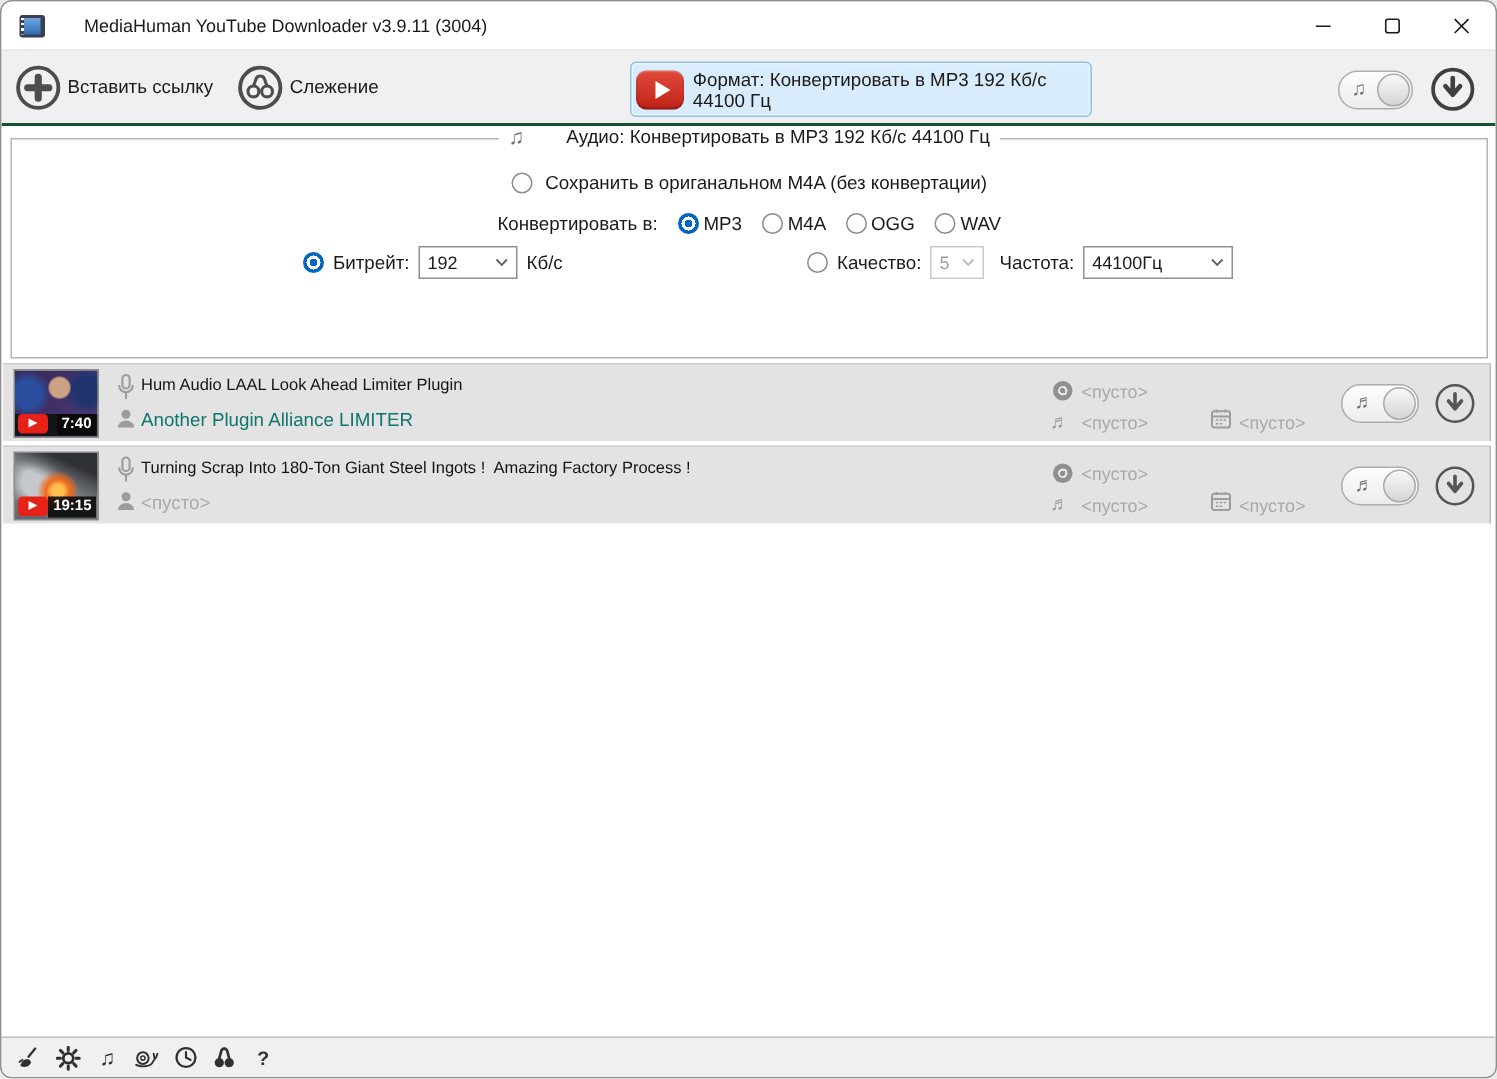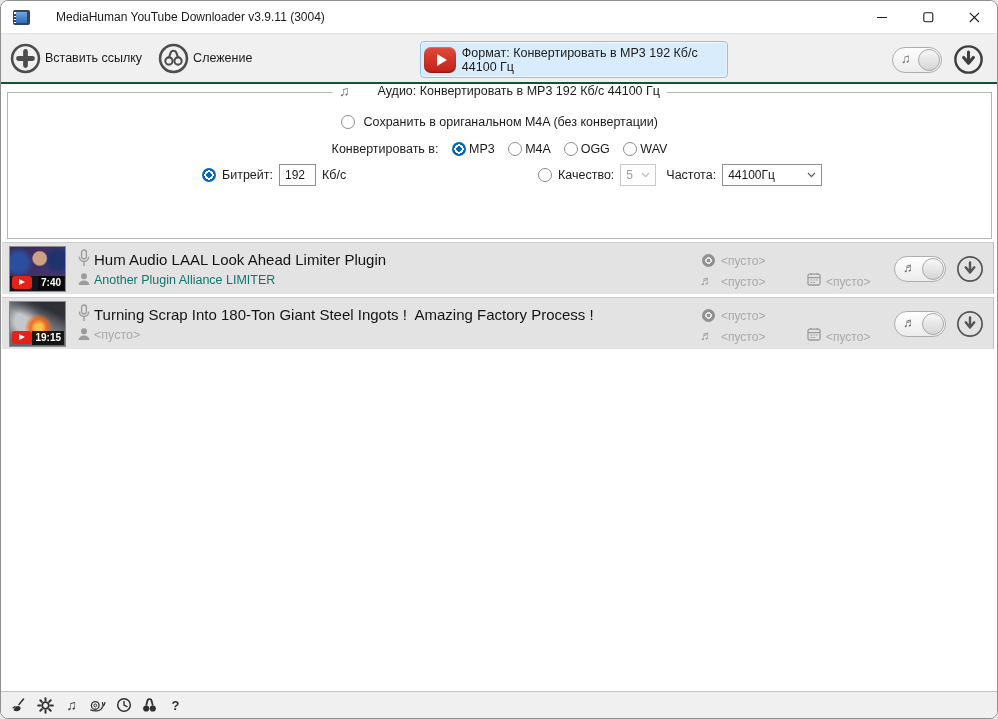--- a/index.html
+++ b/index.html
@@ -75,21 +75,21 @@
   .thumb-2{background:
       radial-gradient(circle 14px at 52% 58%, #ffc050 0 4px, #f06a1d 8px, rgba(0,0,0,0) 14px),
       linear-gradient(205deg, #2f3136 0 22%, rgba(0,0,0,0) 48%),
       radial-gradient(circle 18px at 25% 45%, #c4c8cc 0 50%, rgba(0,0,0,0) 100%),
       linear-gradient(#93979c,#63666b);}
   .play-badge{position:absolute;left:2px;bottom:2px;width:20px;height:13px;background:#e62117;border-radius:3px;}
   .play-badge::after{content:"";position:absolute;left:7px;top:3.2px;width:0;height:0;
       border-left:6px solid #fff;border-top:3.4px solid transparent;border-bottom:3.4px solid transparent;}
   .dur{position:absolute;right:1px;bottom:1px;background:rgba(8,8,8,.88);color:#fff;
        font-size:10px;font-weight:bold;padding:1px 3px;line-height:12px;}
-  .l-title{position:absolute;left:92px;top:8px;font-size:15px;color:#141414;white-space:pre;}
+  .l-title{position:absolute;left:92px;top:8px;font-size:11px;color:#141414;white-space:pre;}
   .l-artist{position:absolute;left:92px;top:30px;font-size:12.5px;color:#0f766e;white-space:pre;}
   .l-ico{position:absolute;}
   .empty{color:#a9a9a9 !important;}
   .meta{position:absolute;font-size:12px;color:#a9a9a9;}
   .disc-ico{width:13px;height:13px;border-radius:50%;
       background:radial-gradient(circle,#909090 0 1.8px,#e3e3e3 1.8px 3.2px,#909090 3.2px 6.5px);}
   .notes-glyph{font-size:13px;color:#9c9c9c;line-height:1;}
   .row-toggle{position:absolute;left:892px;top:13px;}
   .row-dl{position:absolute;left:954px;top:12px;}
 
@@ -181,21 +181,21 @@
         <span>Конвертировать в:</span>
         <span class="radio checked inline"></span><span>MP3</span>
         <span class="radio inline"></span><span>M4A</span>
         <span class="radio inline"></span><span>OGG</span>
         <span class="radio inline"></span><span>WAV</span>
       </div>
 
       <div class="opt" style="left:194px;top:71px;">
         <span class="radio checked"></span>
         <span>Битрейт:</span>
-        <div class="combo" style="width:37px;">
+        <div class="combo" style="width:66px;">
           <span>192</span>
           <svg class="chev" viewBox="0 0 9 6">
               <path d="M1 1 L4.5 4.6 L8 1" stroke="#5f5f5f" stroke-width="1.2" fill="none"></path>
             </svg>
         </div>
         <span>Кб/с</span>
       </div>
 
       <div class="opt" style="left:530px;top:71px;">
         <span class="radio"></span>

